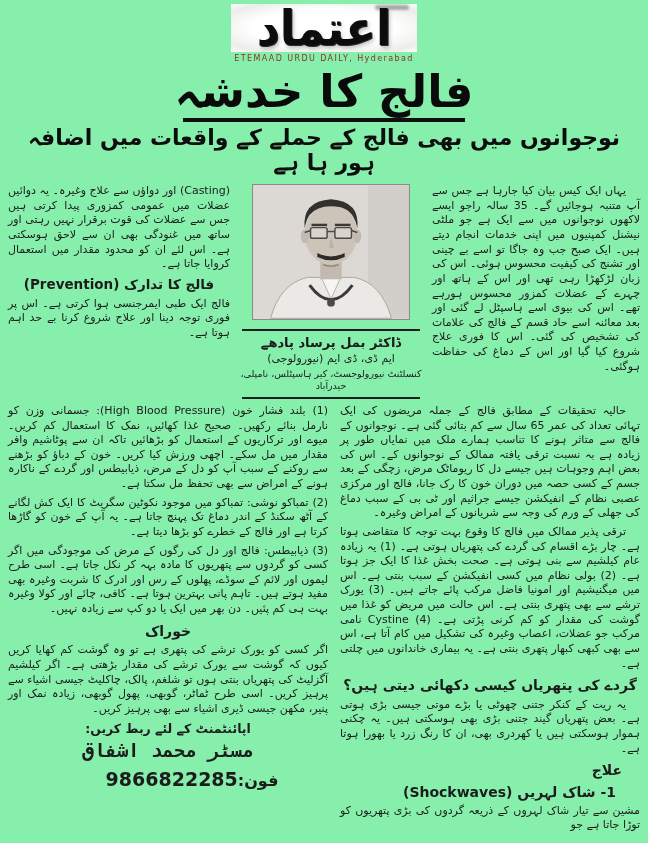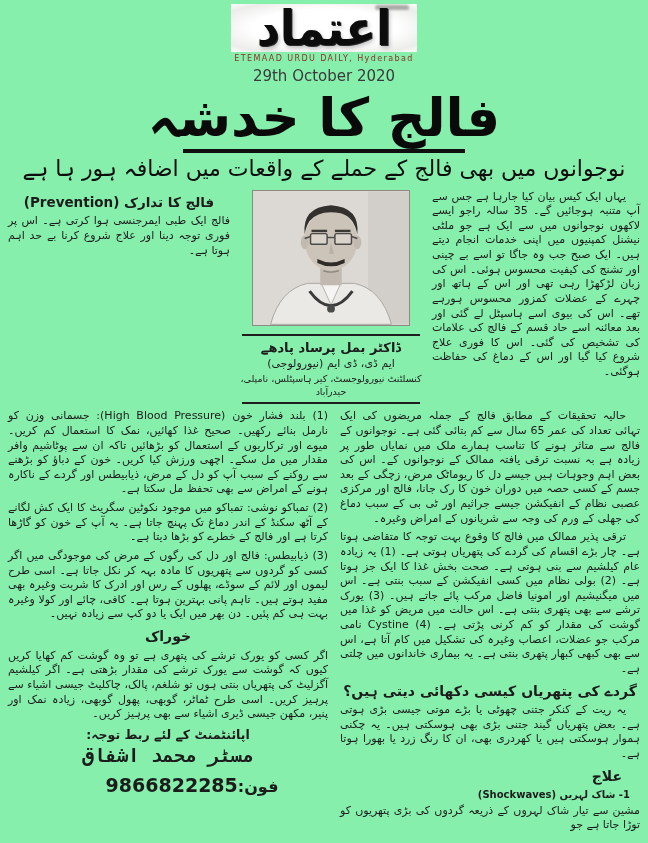--- a/index.html
+++ b/index.html
@@ -35,44 +35,44 @@
     text-shadow: 1px 1px 0 #2a2a2a, 2px 3px 4px rgba(0,0,0,.25);
   }
   .tagline {
     font-size: 8px; font-weight: normal; letter-spacing: 1.4px;
     color: #8a3326; margin-top: 2px; white-space: nowrap;
   }
   .date-line { font-size: 15px; color: #3a3a3a; margin-top: 4px; }
 
   
   .headline-block { text-align: center; direction: rtl; margin-top: 5px; }
-  .headline-title { font-size: 53px; font-weight: bold; line-height: 1.05; color: #0a0a0a; }
+  .headline-title { font-size: 45px; font-weight: bold; line-height: 1.05; color: #0a0a0a; }
   .headline-underline { width: 282px; height: 4px; background: #101010; margin: 3px auto 3px auto; }
-  .subheadline { font-size: 22px; font-weight: normal; direction: rtl; text-align: center; margin-top: 3px; color: #0d0d0d; }
+  .subheadline { font-size: 22px; font-weight: bold; direction: rtl; text-align: center; margin-top: 3px; color: #0d0d0d; }
 
   
   .article {
     direction: rtl; margin-top: 9px;
     font-size: 11px; line-height: 1.33; text-align: justify;
   }
   .band-a { display: flex; gap: 10px; align-items: flex-start; }
   .col-intro-right { width: 208px; flex: 0 0 auto; }
   .photo-block     { width: 182px; flex: 0 0 auto; text-align: center; }
   .col-intro-left  { flex: 1 1 auto; }
   .band-b { display: flex; gap: 12px; align-items: flex-start; margin-top: 5px; }
   .col-body-right { width: 300px; flex: 0 0 auto; }
   .col-body-left  { flex: 1 1 auto; }
 
   p.para { margin-bottom: 4px; }
   .indent { text-indent: 14px; }
 
   .sec-heading  { font-weight: bold; font-size: 13.5px; text-align: center; margin: 4px 0 3px; }
   .sub-heading  { font-weight: bold; font-size: 14px;  text-align: center; margin: 5px 0 3px; }
   .treatment-heading { font-weight: bold; font-size: 14px; text-align: right; margin: 5px 18px 3px 0; }
-  .treatment-item    { font-weight: bold; font-size: 10px; margin: 1px 10px 2px 0; }
+  .treatment-item    { font-weight: bold; font-size: 14px; margin: 1px 24px 2px 0; }
 
   
   .portrait {
     width: 158px; height: 136px; border: 1px solid #8d8a86;
     background: #dedad5; display: inline-block;
   }
   .caption-rule-top    { height: 2px; background: #1e1e1e; margin: 4px 2px 3px; }
   .caption-name        { font-weight: bold; font-size: 13px; }
   .caption-degrees     { font-size: 11px; margin-top: 1px; }
   .caption-affiliation { font-size: 9.5px; margin-top: 1px; }
@@ -90,21 +90,20 @@
 <body>
 
 <div class="page">
 
   <div class="masthead">
     <div class="logo-wrap">
       <div class="mini-scribble"></div>
       <div class="logo" lang="ur">اعتماد</div>
     </div>
     <div class="tagline">ETEMAAD URDU DAILY, Hyderabad</div>
-    <div class="date-line">29th October 2020</div>
   </div>
 
   <div class="headline-block">
     <div class="headline-title">فالج کا خدشہ</div>
     <div class="headline-underline"></div>
     <div class="subheadline">نوجوانوں میں بھی فالج کے حملے کے واقعات میں اضافہ ہور ہا ہے</div>
   </div>
 
   <div class="article">
 
@@ -148,20 +147,21 @@
           <path d="M72,81 Q80,84 88,81" fill="none" stroke="#8d857a" stroke-width="1.5"></path>
         </svg>
         <div class="caption-rule-top"></div>
         <div class="caption-name" lang="ur">ڈاکٹر بمل پرساد پادھے</div>
         <div class="caption-degrees" lang="ur">ایم ڈی، ڈی ایم (نیورولوجی)</div>
         <div class="caption-affiliation" lang="ur">کنسلٹنٹ نیورولوجسٹ، کیر ہاسپٹلس، نامپلی، حیدرآباد</div>
         <div class="caption-rule-bottom"></div>
       </div>
 
       <div class="col-intro-left">
+        <p class="para">(Casting) اور دواؤں سے علاج وغیرہ۔ یہ دوائیں عضلات میں عمومی کمزوری پیدا کرتی ہیں جس سے عضلات کی قوت برقرار نہیں رہتی اور ساتھ میں غنودگی بھی ان سے لاحق ہوسکتی ہے۔ اس لئے ان کو محدود مقدار میں استعمال کروایا جاتا ہے۔</p>
         <div class="sec-heading">فالج کا تدارک (Prevention)</div>
         <p class="para">فالج ایک طبی ایمرجنسی ہوا کرتی ہے۔ اس پر فوری توجہ دینا اور علاج شروع کرنا بے حد اہم ہوتا ہے۔</p>
       </div>
     </div>
 
     <div class="band-b">
 
       <div class="col-body-right">
         <p class="para indent">حالیہ تحقیقات کے مطابق فالج کے جملہ مریضوں کی ایک تہائی تعداد کی عمر 65 سال سے کم بتائی گئی ہے۔ نوجوانوں کے فالج سے متاثر ہونے کا تناسب ہمارے ملک میں نمایاں طور پر زیادہ ہے بہ نسبت ترقی یافتہ ممالک کے نوجوانوں کے۔ اس کی بعض اہم وجوہات ہیں جیسے دل کا ریوماٹک مرض، زچگی کے بعد جسم کے کسی حصہ میں دوران خون کا رک جانا، فالج اور مرکزی عصبی نظام کے انفیکشن جیسے جراثیم اور ٹی بی کے سبب دماغ کی جھلی کے ورم کی وجہ سے شریانوں کے امراض وغیرہ۔</p>
         <p class="para indent">ترقی پذیر ممالک میں فالج کا وقوع بہت توجہ کا متقاضی ہوتا ہے۔ چار بڑے اقسام کی گردے کی پتھریاں ہوتی ہے۔ (1) یہ زیادہ عام کیلشیم سے بنی ہوتی ہے۔ صحت بخش غذا کا ایک جز ہوتا ہے۔ (2) بولی نظام میں کسی انفیکشن کے سبب بنتی ہے۔ اس میں میگنیشیم اور امونیا فاضل مرکب پائے جاتے ہیں۔ (3) یورک ترشے سے بھی پتھری بنتی ہے۔ اس حالت میں مریض کو غذا میں گوشت کی مقدار کو کم کرنی پڑتی ہے۔ (4) Cystine نامی مرکب جو عضلات، اعصاب وغیرہ کی تشکیل میں کام آتا ہے، اس سے بھی کبھی کبھار پتھری بنتی ہے۔ یہ بیماری خاندانوں میں چلتی ہے۔</p>
@@ -173,21 +173,21 @@
       </div>
 
       <div class="col-body-left">
         <p class="para">(1) بلند فشار خون (High Blood Pressure): جسمانی وزن کو نارمل بنائے رکھیں۔ صحیح غذا کھائیں، نمک کا استعمال کم کریں۔ میوے اور ترکاریوں کے استعمال کو بڑھائیں تاکہ ان سے پوٹاشیم وافر مقدار میں مل سکے۔ اچھی ورزش کیا کریں۔ خون کے دباؤ کو بڑھنے سے روکنے کے سبب آپ کو دل کے مرض، ذیابیطس اور گردے کے ناکارہ ہونے کے امراض سے بھی تحفظ مل سکتا ہے۔</p>
         <p class="para">(2) تمباکو نوشی: تمباکو میں موجود نکوٹین سگریٹ کا ایک کش لگانے کے آٹھ سکنڈ کے اندر دماغ تک پہنچ جاتا ہے۔ یہ آپ کے خون کو گاڑھا کرتا ہے اور فالج کے خطرے کو بڑھا دیتا ہے۔</p>
         <p class="para">(3) ذیابیطس: فالج اور دل کی رگوں کے مرض کی موجودگی میں اگر کسی کو گردوں سے پتھریوں کا مادہ بہہ کر نکل جاتا ہے۔ اسی طرح لیموں اور لائم کے سوڈے، پھلوں کے رس اور ادرک کا شربت وغیرہ بھی مفید ہوتے ہیں۔ تاہم پانی بہترین ہوتا ہے۔ کافی، چائے اور کولا وغیرہ بہت ہی کم پئیں۔ دن بھر میں ایک یا دو کپ سے زیادہ نہیں۔</p>
         <div class="sub-heading">خوراک</div>
         <p class="para">اگر کسی کو یورک ترشے کی پتھری ہے تو وہ گوشت کم کھایا کریں کیوں کہ گوشت سے یورک ترشے کی مقدار بڑھتی ہے۔ اگر کیلشیم آگزلیٹ کی پتھریاں بنتی ہوں تو شلغم، پالک، چاکلیٹ جیسی اشیاء سے پرہیز کریں۔ اسی طرح ٹماٹر، گوبھی، پھول گوبھی، زیادہ نمک اور پنیر، مکھن جیسی ڈیری اشیاء سے بھی پرہیز کریں۔</p>
 
         <div class="contact">
-          <div class="contact-label">اپائنٹمنٹ کے لئے ربط توجہ:</div>
+          <div class="contact-label">اپائنٹمنٹ کے لئے ربط کریں:</div>
           <div class="contact-name">مسٹر محمد اشفاق</div>
           <div class="phone-row">
             <span class="phone-label">فون:</span><span class="phone-number">9866822285</span>
           </div>
         </div>
       </div>
     </div>
 
   </div>
 </div>

